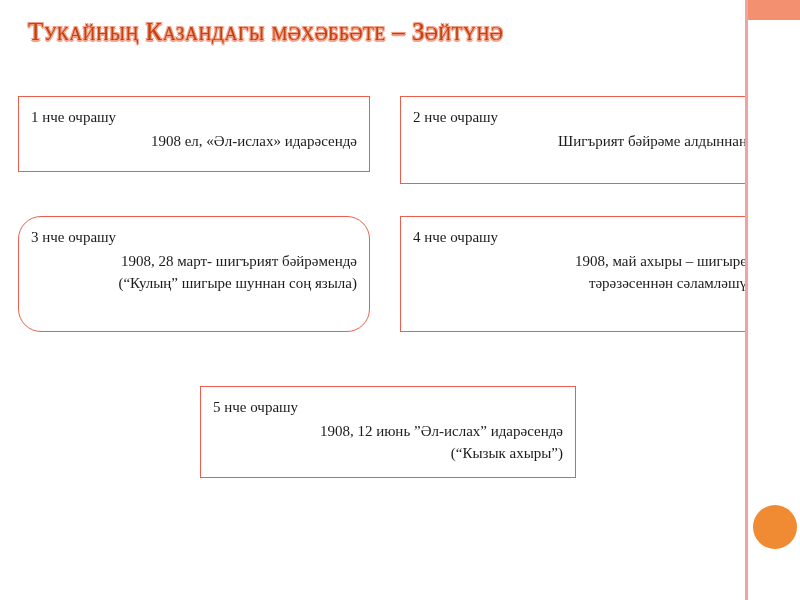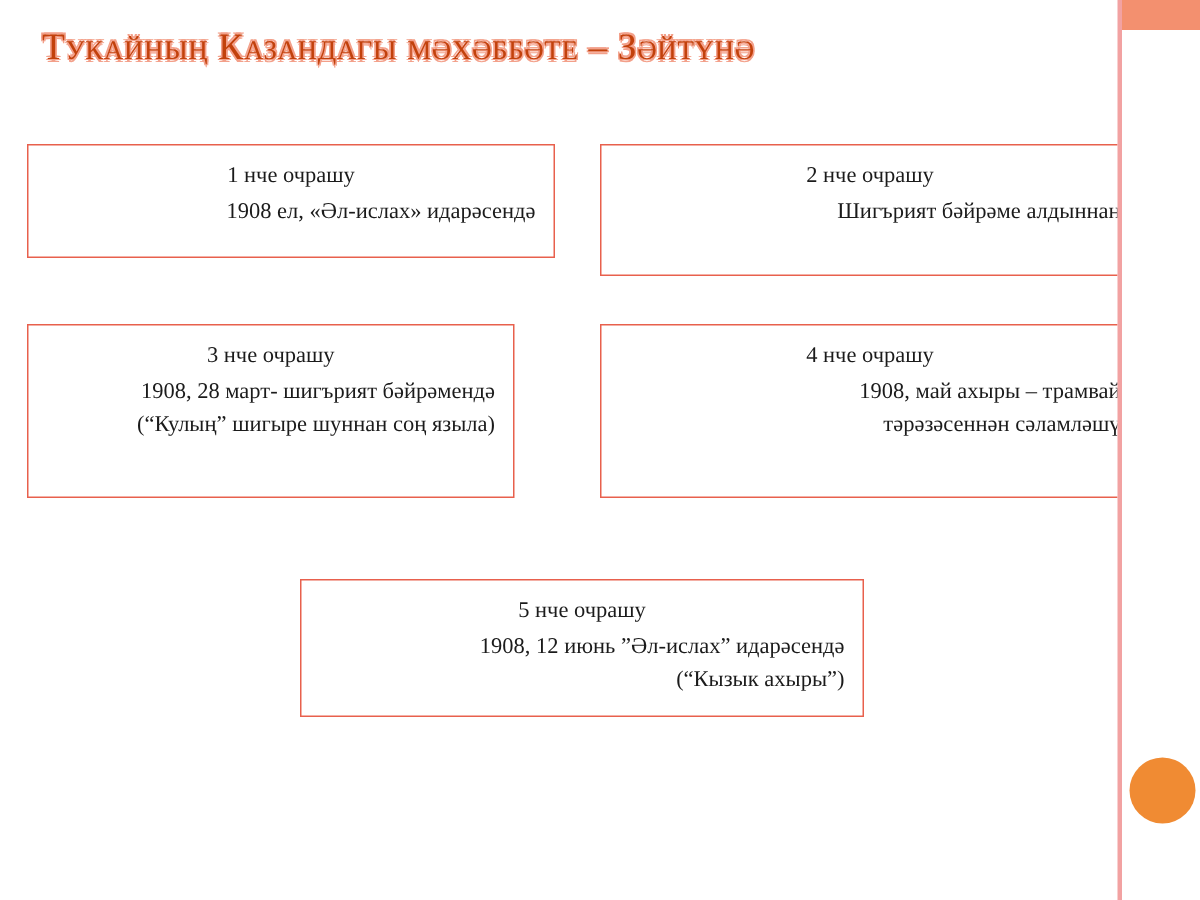--- a/index.html
+++ b/index.html
@@ -75,33 +75,32 @@
     position: absolute;
     box-sizing: border-box;
     border: 1.6px solid #e8604d;
     background: #ffffff;
     padding: 10px 12px 12px 12px;
     font-size: 15px;
     line-height: 1.45;
     color: #1b1b1b;
   }
   .box .hdr {
-    text-align: center;
     display: block;
     margin-bottom: 2px;
   }
   .box .ln {
     display: block;
     text-align: right;
     white-space: nowrap;
   }
 
   #box1 { left: 18px;  top: 96px;  width: 352px; height: 76px; }
   #box2 { left: 400px; top: 96px;  width: 360px; height: 88px; }
-  #box3 { left: 18px;  top: 216px; width: 325px; height: 116px; }
+  #box3 { left: 18px;  top: 216px; width: 352px; height: 116px; border-radius: 23px; }
   #box4 { left: 400px; top: 216px; width: 360px; height: 116px; }
   #box5 { left: 200px; top: 386px; width: 376px; height: 92px; }
 </style>
 </head>
 <body>
 
 <div class="title">Тукайның Казандагы  мәхәббәте – Зәйтүнә</div>
 
 <div class="box" id="box1">
   <span class="hdr">1 нче очрашу</span>
@@ -114,21 +113,21 @@
 </div>
 
 <div class="box" id="box3">
   <span class="hdr">3 нче очрашу</span>
   <span class="ln">1908, 28 март- шигърият бәйрәмендә</span>
   <span class="ln">(“Кулың” шигыре шуннан соң языла)</span>
 </div>
 
 <div class="box" id="box4">
   <span class="hdr">4 нче очрашу</span>
-  <span class="ln">1908, май ахыры – трамвай</span>
+  <span class="ln">1908, май ахыры – шигыре</span>
   <span class="ln">тәрәзәсеннән  сәламләшү</span>
 </div>
 
 <div class="box" id="box5">
   <span class="hdr">5 нче очрашу</span>
   <span class="ln">1908, 12 июнь ”Әл-ислах” идарәсендә</span>
   <span class="ln">(“Кызык ахыры”)</span>
 </div>
 
 <div class="right-rail">

